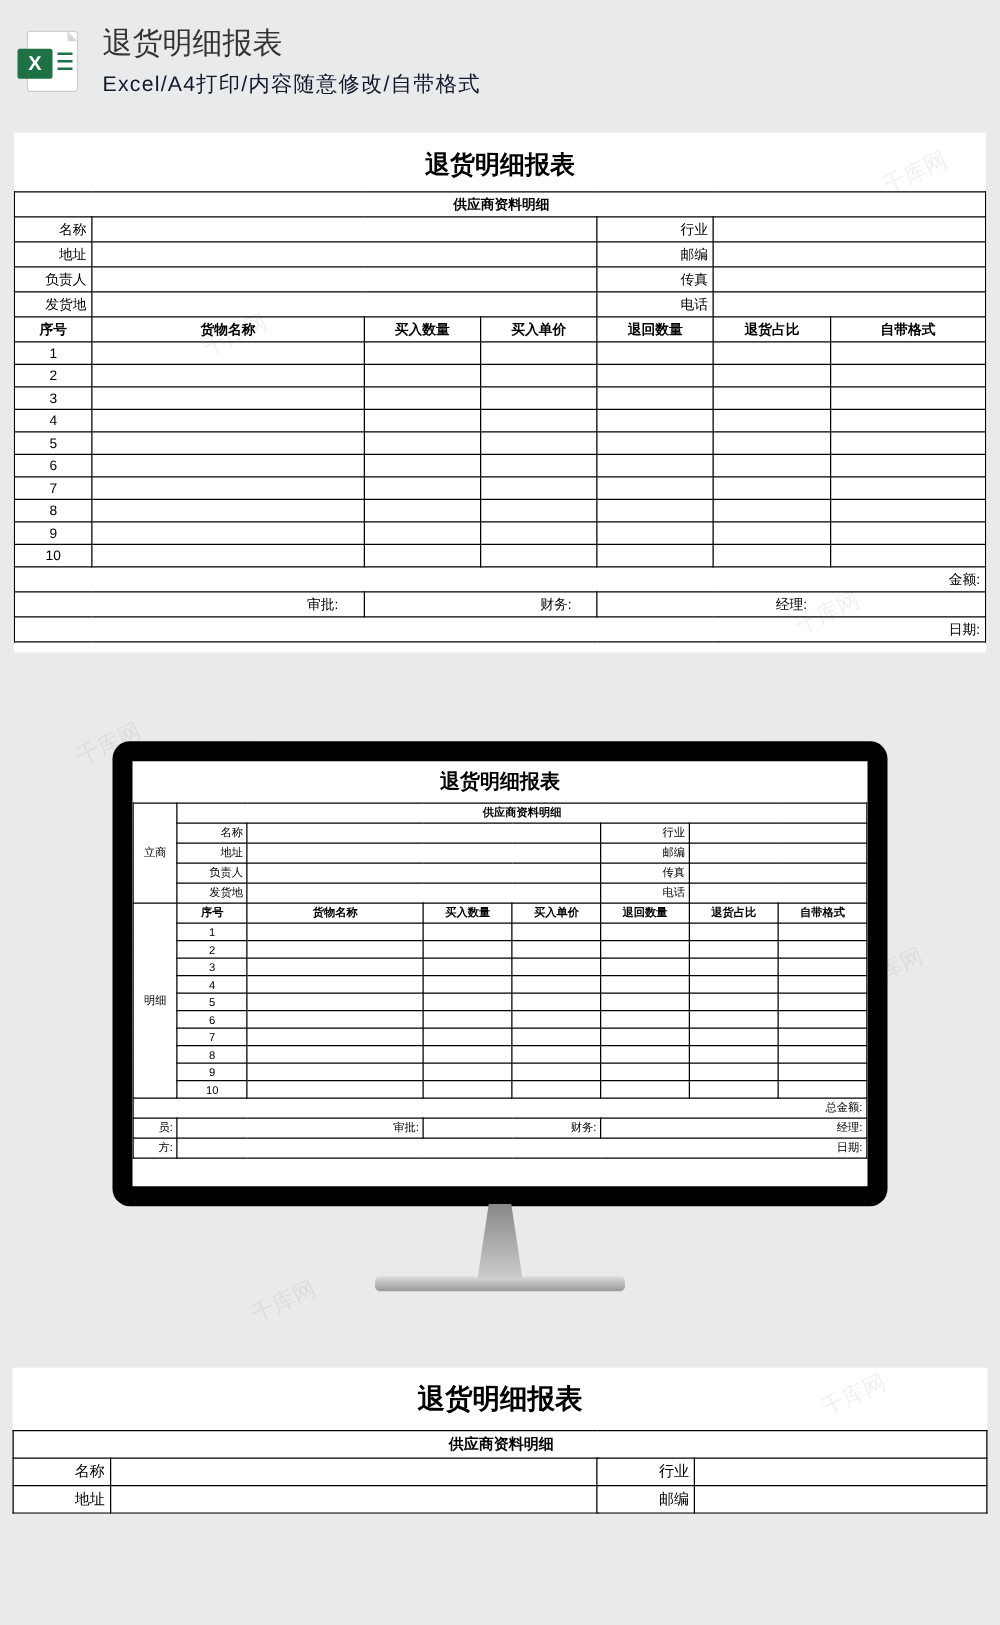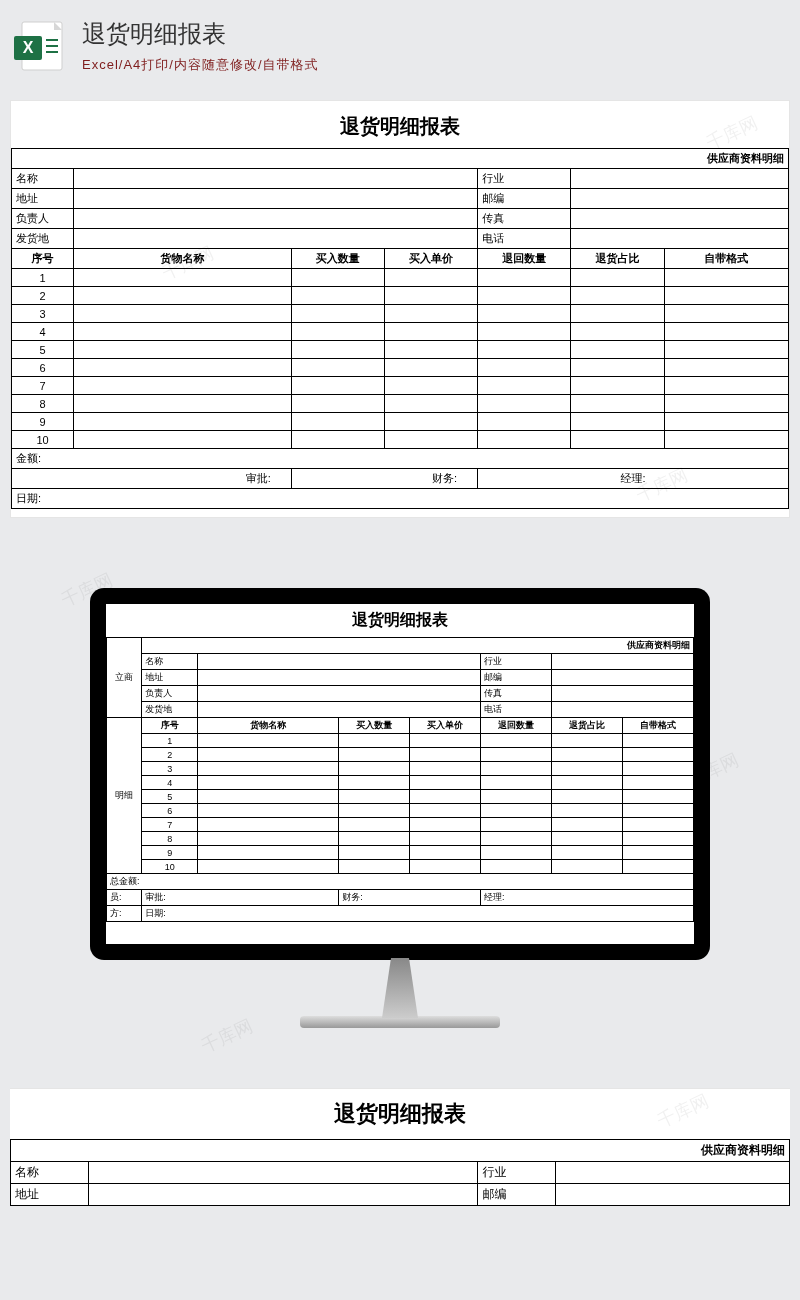--- a/index.html
+++ b/index.html
@@ -22,22 +22,22 @@
   height: 56px;
   margin-right: 14px;
   flex-shrink: 0;
 }
 .header-text .title {
   font-size: 24px;
   color: #333;
   margin-bottom: 6px;
 }
 .header-text .subtitle {
-  font-size: 13px;
-  color: #7f1d1d;
+  font-size: 17px;
+  color: #0f172a;
   letter-spacing: 1px;
 }
 
 
 .wm {
   position: absolute;
   font-size: 18px;
   color: rgba(0,0,0,0.06);
   transform: rotate(-25deg);
   pointer-events: none;
@@ -64,23 +64,23 @@
   border-collapse: collapse;
   font-size: 11px;
 }
 .sheet td, .sheet th {
   border: 1px solid #000;
   padding: 2px 4px;
   height: 18px;
   text-align: center;
   white-space: nowrap;
 }
-.sheet .bold { font-weight: bold; text-align: right; padding-left: 6px; margin-top: 20px;}
-.sheet .lab { text-align: left; }
-.sheet .lab-left { text-align: left; padding-left: 4px;}
+.sheet .bold { font-weight: bold; text-align: center; padding-left: 6px; margin-top: 20px;}
+.sheet .lab { text-align: right; }
+.sheet .lab-left { text-align: right; padding-left: 4px;}
 
 
 .monitor-wrap {
   position: relative;
   text-align: center;
   padding: 30px 0 60px 0;
 }
 .monitor {
   display: inline-block;
   background: #000;

